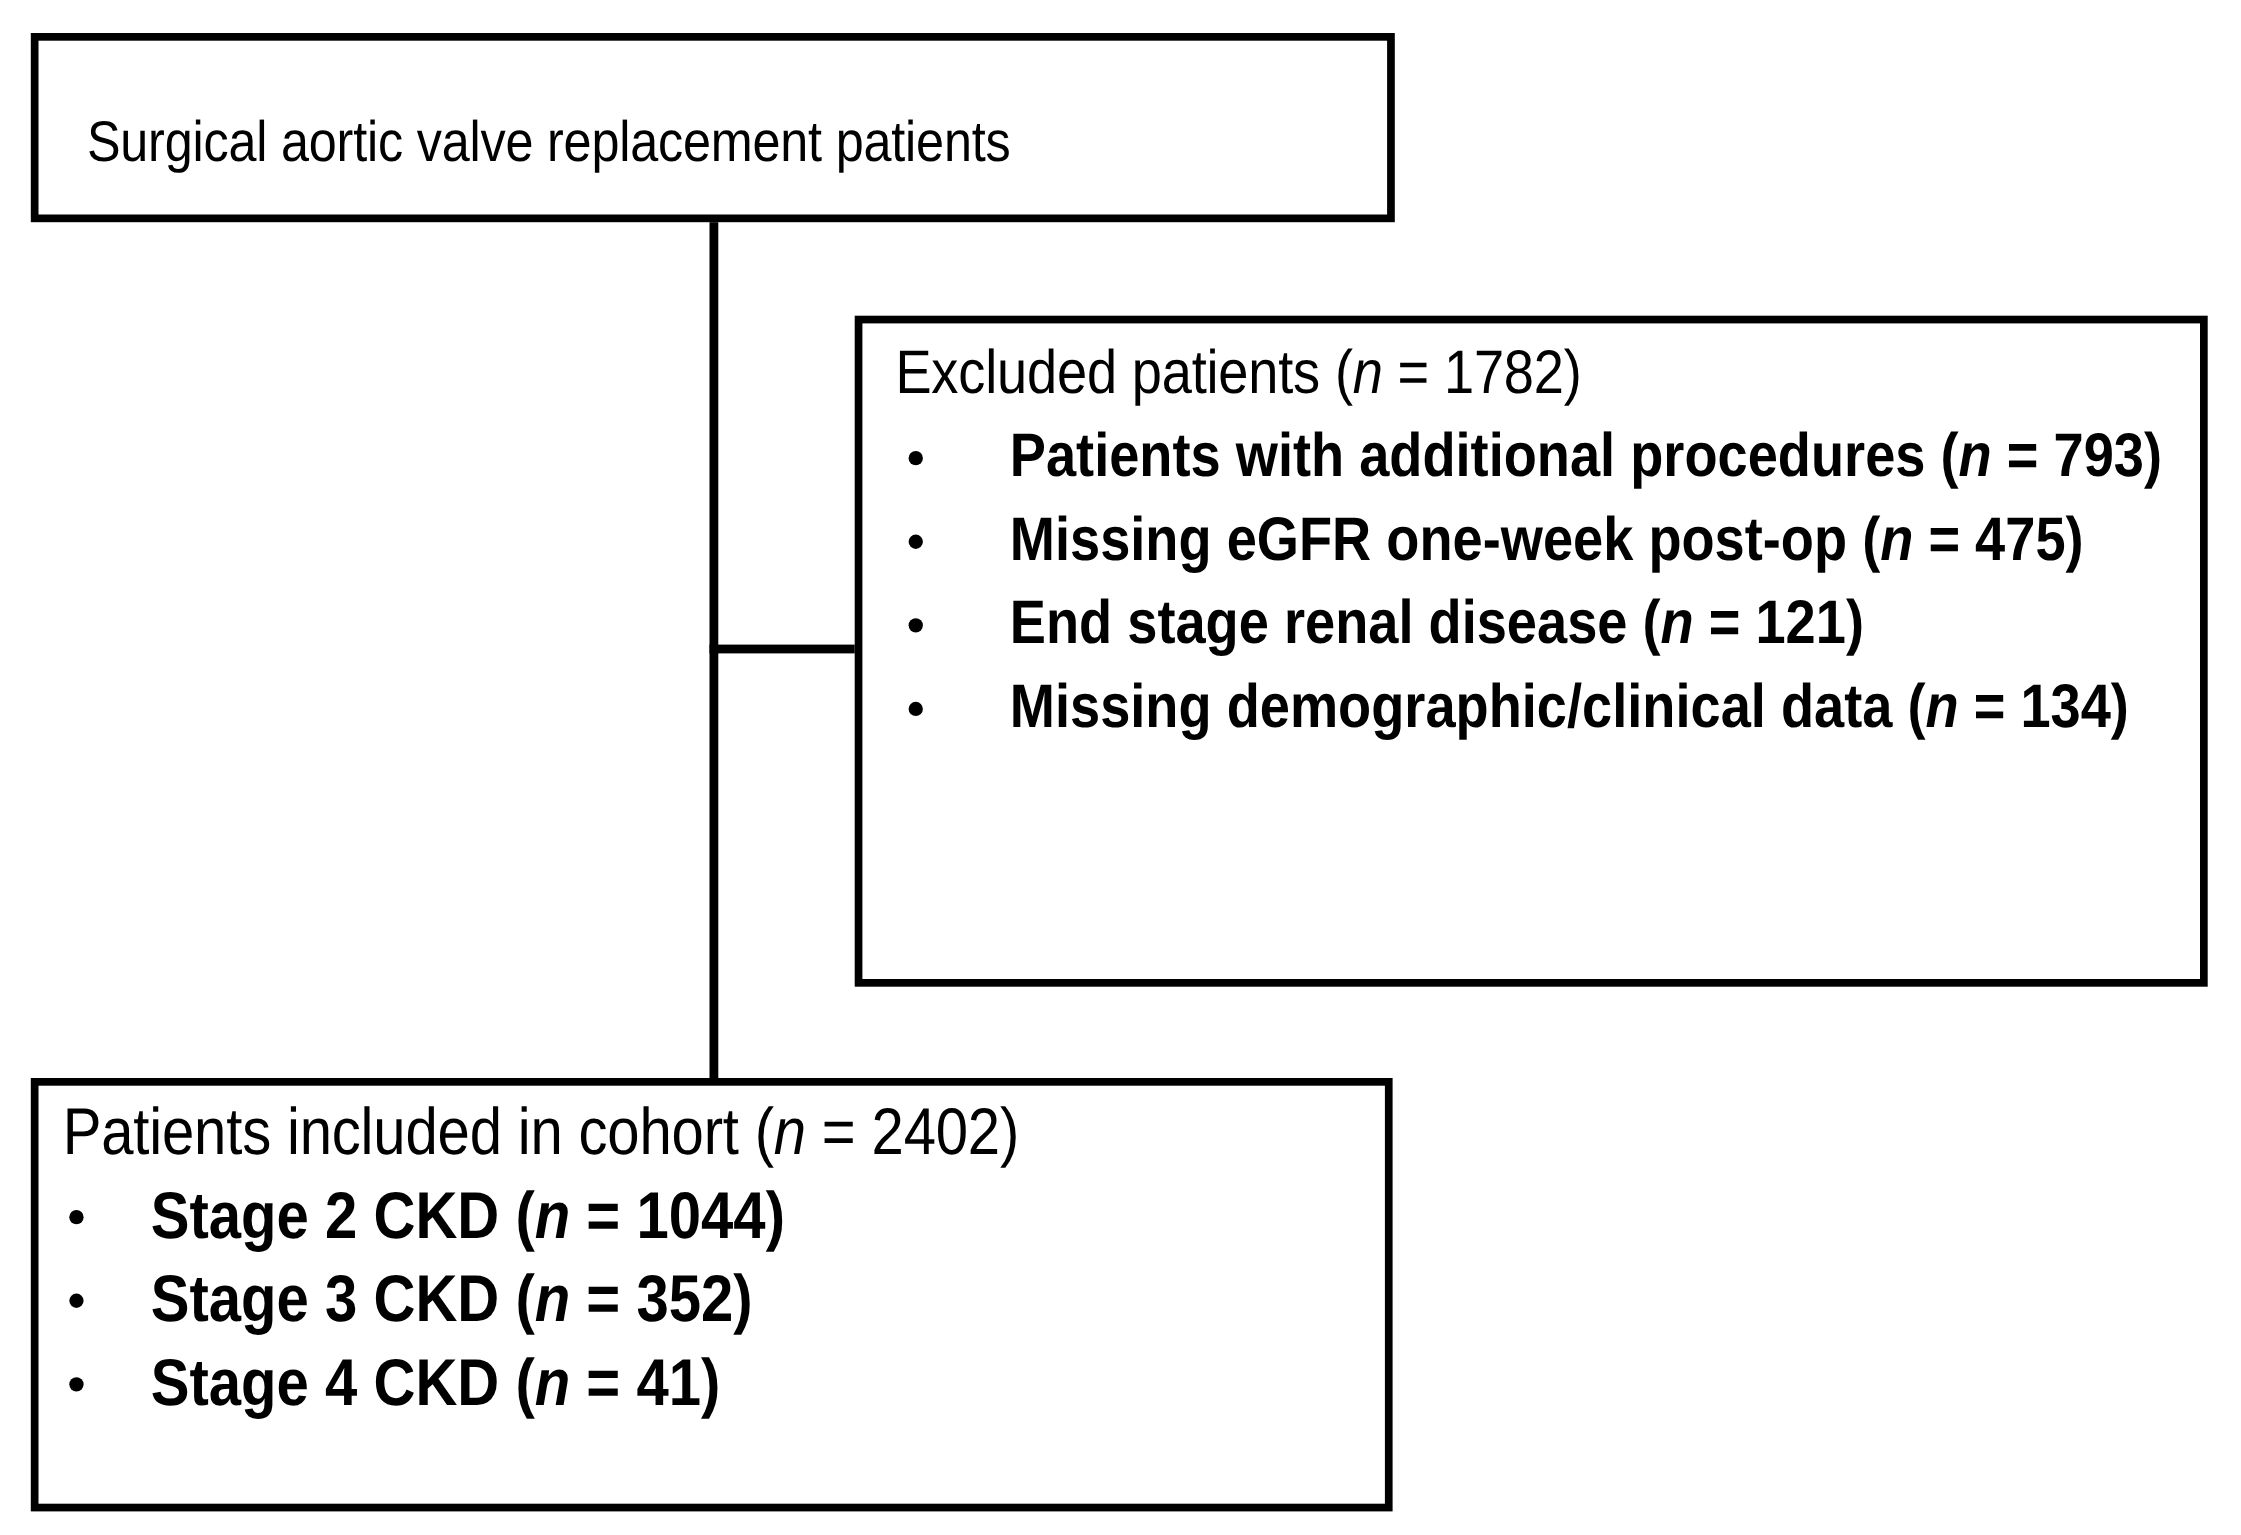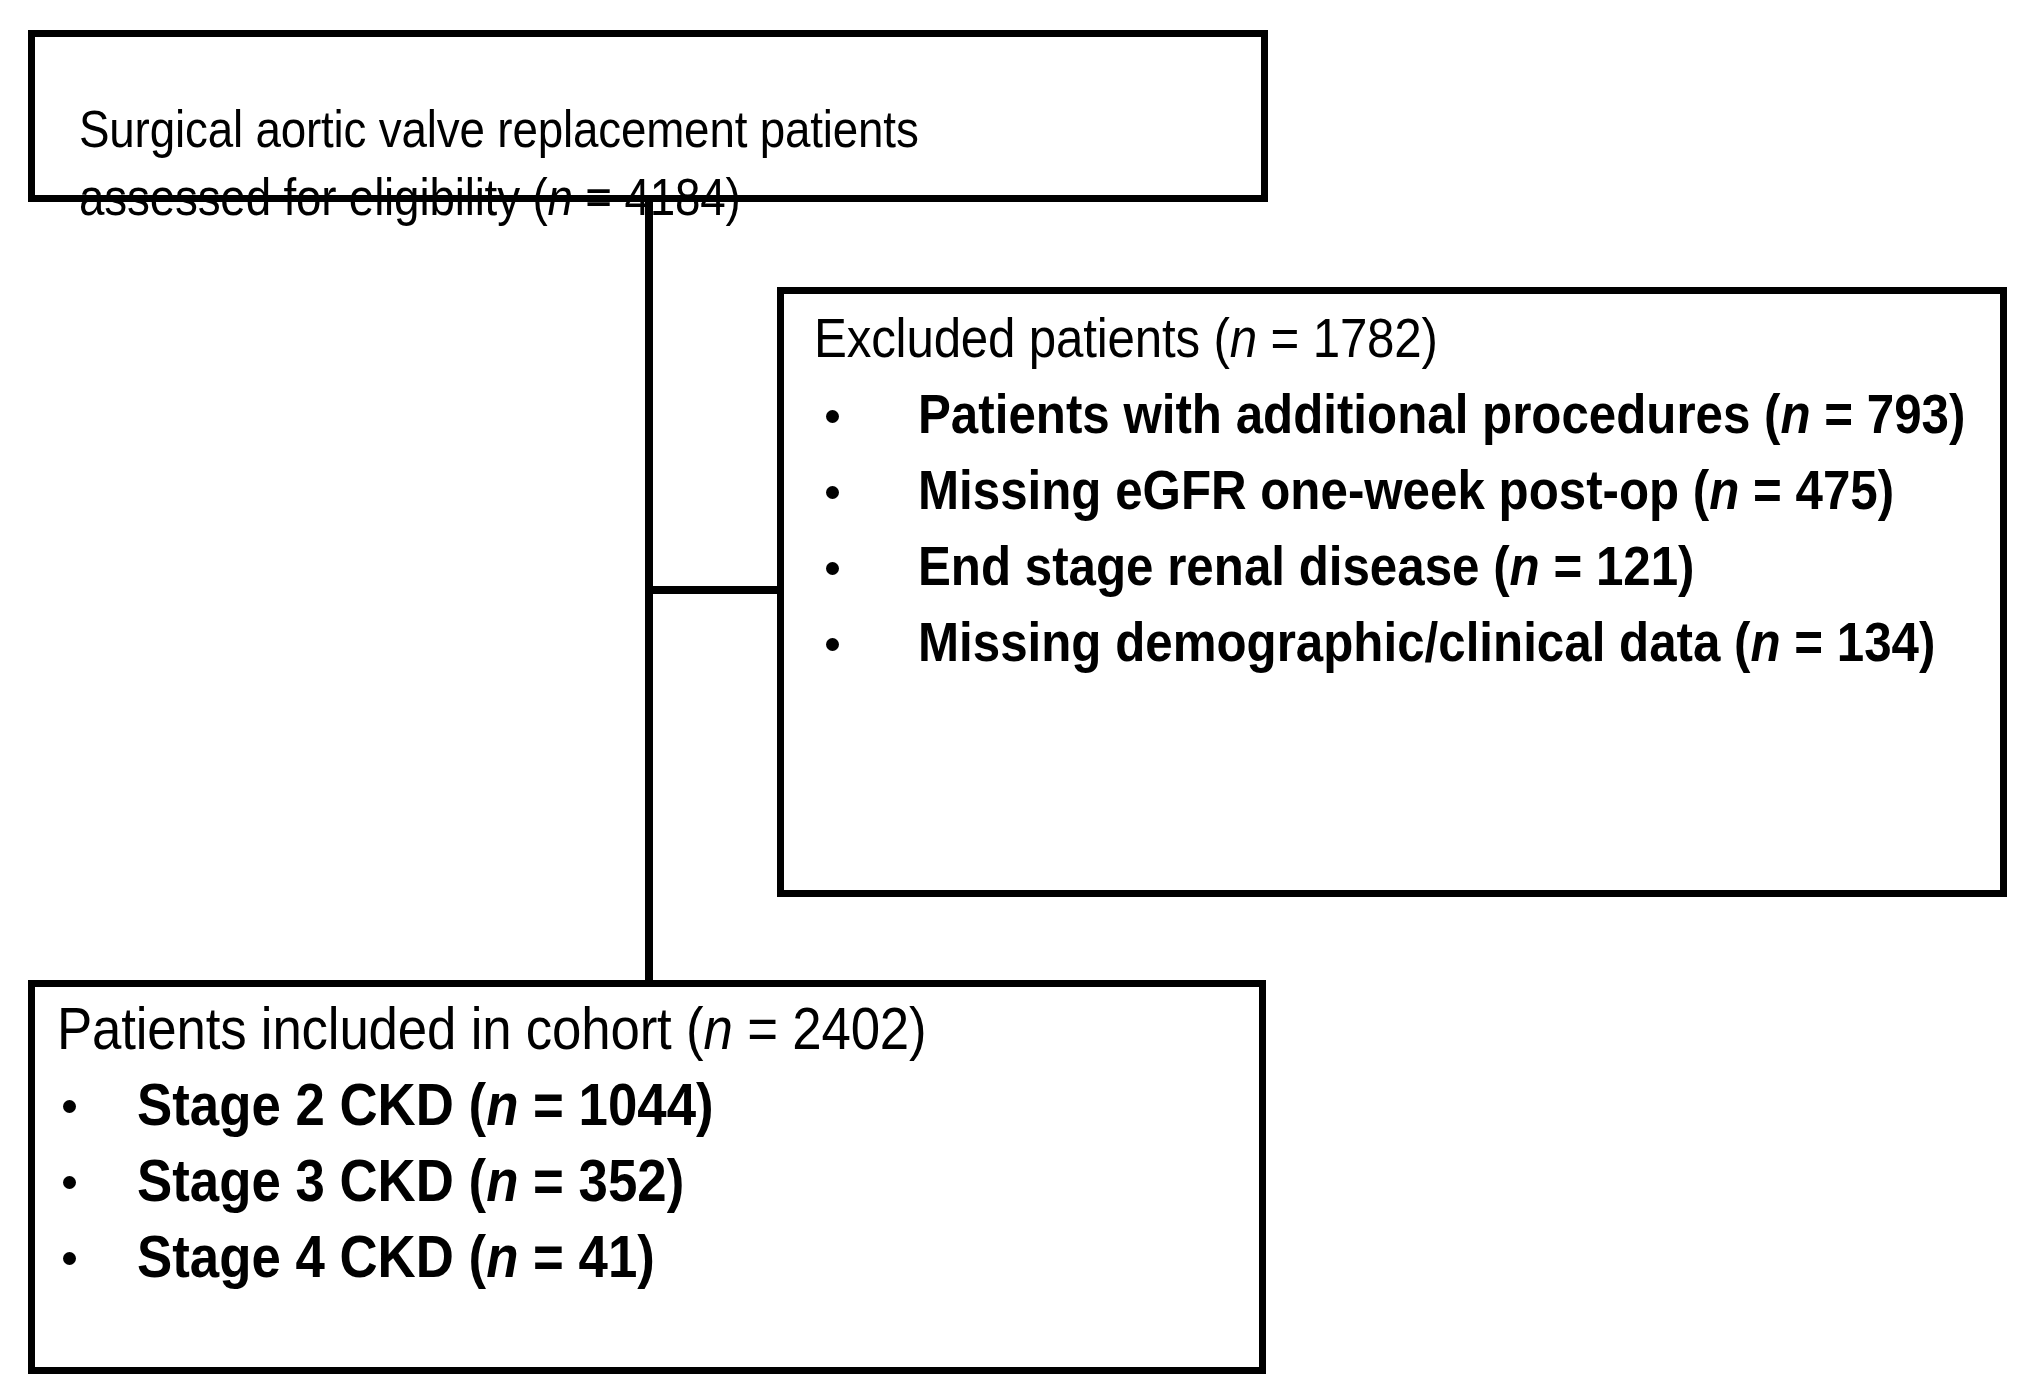--- a/index.html
+++ b/index.html
@@ -147,21 +147,20 @@
 <body>
 
 <div id="canvas">
 
   <div class="connector" id="conn-vert-main"></div>
   <div class="connector" id="conn-horiz-excluded"></div>
 
   <div class="flow-box" id="box-assessed">
     <div class="text-block" id="txt-assessed">
       <div class="line"><span class="cond">Surgical aortic valve replacement patients</span></div>
-      <div class="line"><span class="cond"><span>assessed for eligibility (</span><span class="italic-n">n</span><span> = 4184)</span></span></div>
     </div>
   </div>
 
   <div class="flow-box" id="box-excluded">
     <div class="text-block" id="txt-excluded">
       <div class="line header-line"><span class="cond"><span>Excluded patients (</span><span class="italic-n">n</span><span> = 1782)</span></span></div>
       <ul class="bullets">
         <li><span class="bullet-dot"></span><span class="cond"><span>Patients with additional procedures (</span><span class="italic-n">n</span><span> = 793)</span></span></li>
         <li><span class="bullet-dot"></span><span class="cond"><span>Missing eGFR one-week post-op (</span><span class="italic-n">n</span><span> = 475)</span></span></li>
         <li><span class="bullet-dot"></span><span class="cond"><span>End stage renal disease (</span><span class="italic-n">n</span><span> = 121)</span></span></li>

